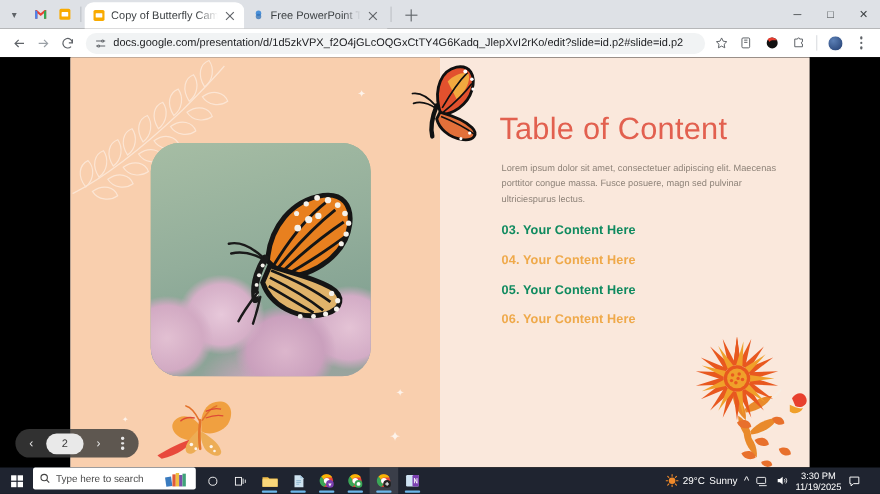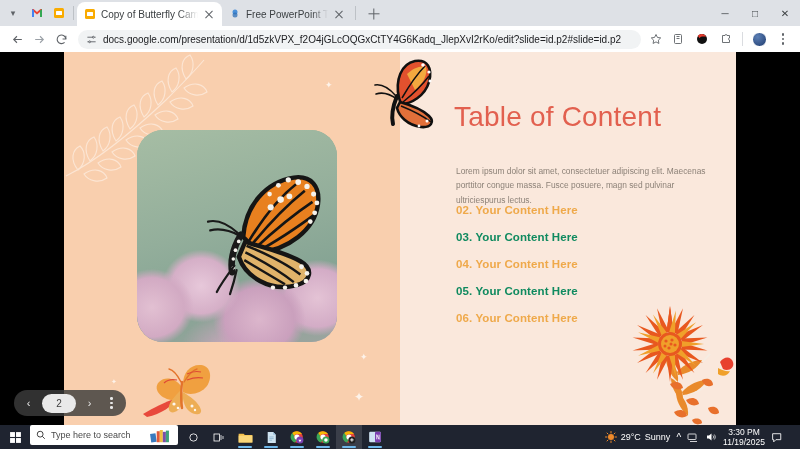--- a/index.html
+++ b/index.html
@@ -137,21 +137,21 @@
   .deco-sparkle { position: absolute; color: #fff; opacity: .75; font-size: 9px; }
 
   
   .slide-title {
     position: absolute; left: 390px; top: 49px;
     font-family: Liberation Sans, sans-serif;
     font-size: 28px; color: #e2604f; letter-spacing: .2px; white-space: nowrap;
   }
   .slide-body {
     position: absolute; left: 392px; top: 93px; width: 250px;
-    font-size: 8.4px; line-height: 1.72; color: #8d8278; margin-top: 19px;
+    font-size: 8.4px; line-height: 1.72; color: #8d8278;
   }
   .content-list { position: absolute; left: 392px; top: 152px; width: 260px; }
   .content-item {
     font-size: 11.5px; font-weight: bold; letter-spacing: .1px;
     margin-bottom: 15px; white-space: nowrap;
   }
 
   
   .pager {
     position: absolute; left: 14px; top: 338px; height: 26px;
@@ -531,24 +531,20 @@
           <path d="M34 6 C40 3 45 6 45 11 C40 14 35 11 34 6z"></path>
           <path d="M40 34 C46 31 51 34 51 39 C46 42 41 39 40 34z"></path>
           <path d="M24 46 C29 43 34 45 34 49 C30 52 25 50 24 46z"></path>
         </g>
       </svg>
 
       <div class="slide-title">Table of Content</div>
       <div class="slide-body">Lorem ipsum dolor sit amet, consectetuer adipiscing elit. Maecenas porttitor congue massa. Fusce posuere, magn sed pulvinar ultriciespurus lectus.</div>
 
       <div class="content-list">
-        <div class="content-item" style="color:#efa94a">
-          <span>02.</span>
-          <span>Your Content Here</span>
-        </div>
         <div class="content-item" style="color:#0f8a5f">
           <span>03.</span>
           <span>Your Content Here</span>
         </div>
         <div class="content-item" style="color:#efa94a">
           <span>04.</span>
           <span>Your Content Here</span>
         </div>
         <div class="content-item" style="color:#0f8a5f">
           <span>05.</span>

